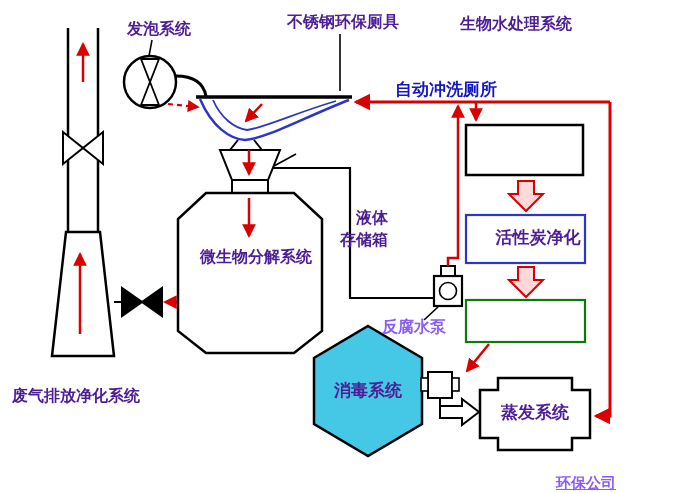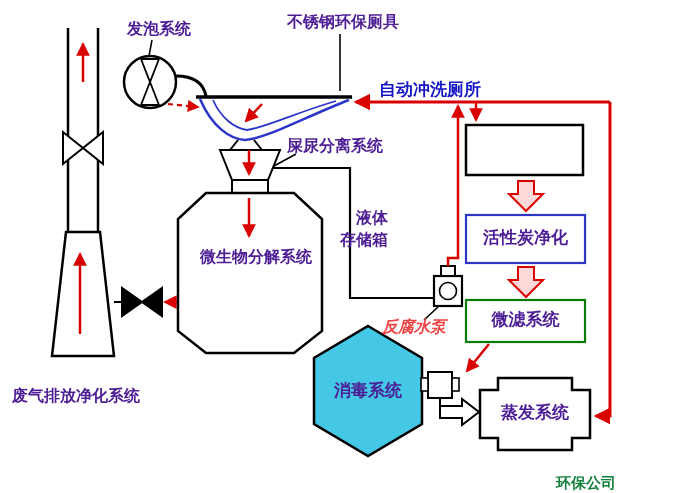--- a/index.html
+++ b/index.html
@@ -13,28 +13,29 @@
   #diagram-svg{position:absolute;left:0;top:0;}
   .lbl{
     position:absolute;
     font:bold 16px "Liberation Sans",sans-serif;
     color:#4c1d95;
     white-space:nowrap;
     line-height:1.15;
     z-index:5;
   }
   .lbl.center{text-align:center;}
-  .lbl.blue{color:#1515c8;font-size:17px;}
-  .lbl.red{color:#ef4444;font-style:italic;}
+  .lbl.blue{color:#1515c8;font-size:17px;margin-left:16px;}
+  .lbl.red{color:#8b5cf6;}
   .lbl.big{font-size:17px;}
   .watermark{
     position:absolute;
-    color:#15803d;
+    color:#8b5cf6;
     font:bold 15px "Liberation Sans",sans-serif;
     z-index:5;
+    text-decoration:underline;
   }
 </style>
 </head>
 <body>
 
 <div id="canvas">
 
   <svg id="diagram-svg" width="679" height="493" viewBox="0 0 679 493">
     <defs>
       <marker id="ar" viewBox="0 0 10 10" refX="8.5" refY="5" markerWidth="5.5" markerHeight="5.5" orient="auto">
@@ -131,26 +132,25 @@
       <rect x="452" y="378" width="7" height="13" stroke-width="1.6"></rect>
     </g>
     <line x1="440" y1="398" x2="440" y2="407" stroke="#000" stroke-width="2"></line>
     <polygon points="440,406 462,406 462,399 479,412 462,425 462,418 440,418" stroke="#000" stroke-width="2" fill="#ffffff"></polygon>
 
     <polygon points="498,378 572,378 572,390 590,390 590,438 572,438 572,450 498,450 498,438 480,438 480,390 498,390" stroke="#000" stroke-width="2.5" fill="#ffffff"></polygon>
   </svg>
 
   <div class="lbl" style="left:127px;top:20px">发泡系统</div>
   <div class="lbl" style="left:287px;top:13px">不锈钢环保厕具</div>
+  <div class="lbl" style="left:460px;top:15px">生物水处理系统</div>
   <div class="lbl blue" style="left:379px;top:80px">自动冲洗厕所</div>
-  <div class="lbl" style="left:287px;top:137px">屎尿分离系统</div>
   <div class="lbl center" style="left:178px;top:248px;width:156px">微生物分解系统</div>
   <div class="lbl" style="left:356px;top:209px">液体</div>
   <div class="lbl" style="left:340px;top:231px">存储箱</div>
-  <div class="lbl center big" style="left:466px;top:228px;width:119px">活性炭净化</div>
-  <div class="lbl center big" style="left:466px;top:310px;width:119px">微滤系统</div>
+  <div class="lbl center big" style="left:466px;top:228px;width:144px">活性炭净化</div>
   <div class="lbl red" style="left:382px;top:318px">反腐水泵</div>
   <div class="lbl center big" style="left:480px;top:403px;width:110px">蒸发系统</div>
   <div class="lbl center big" style="left:314px;top:381px;width:108px">消毒系统</div>
   <div class="lbl" style="left:12px;top:387px">废气排放净化系统</div>
   <div class="watermark" style="left:556px;top:474px">环保公司</div>
 
 </div>
 
 </body></html>

